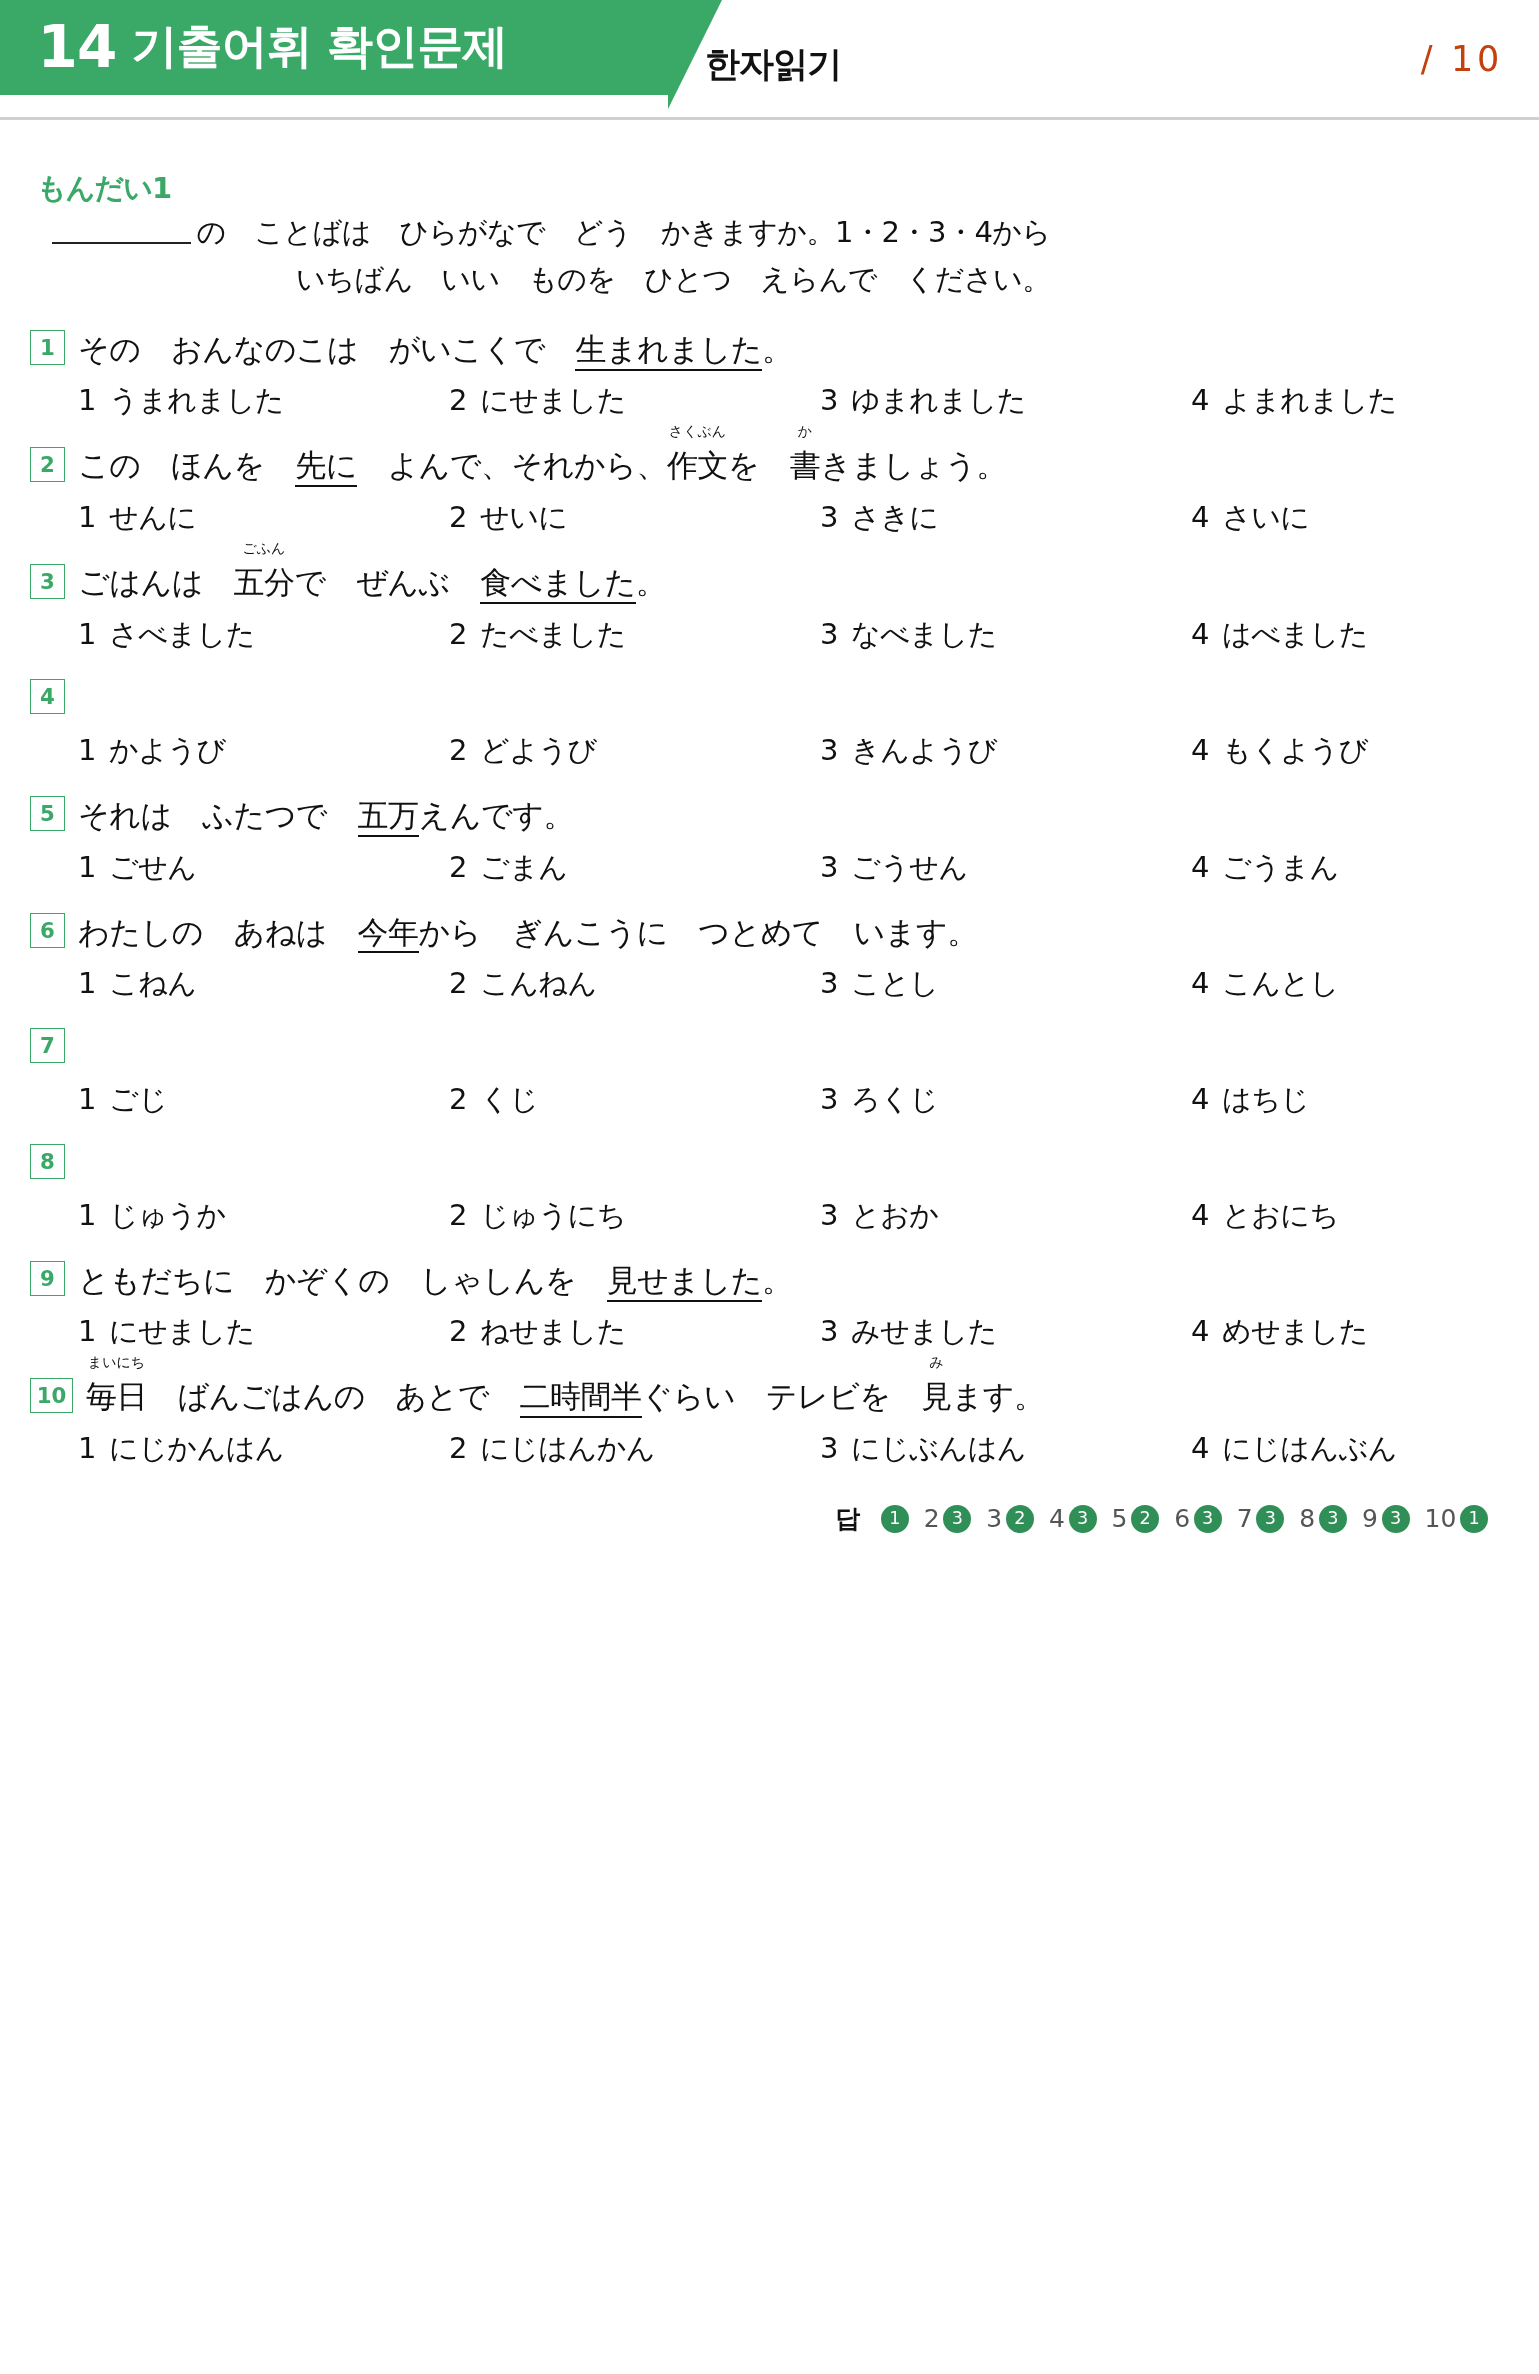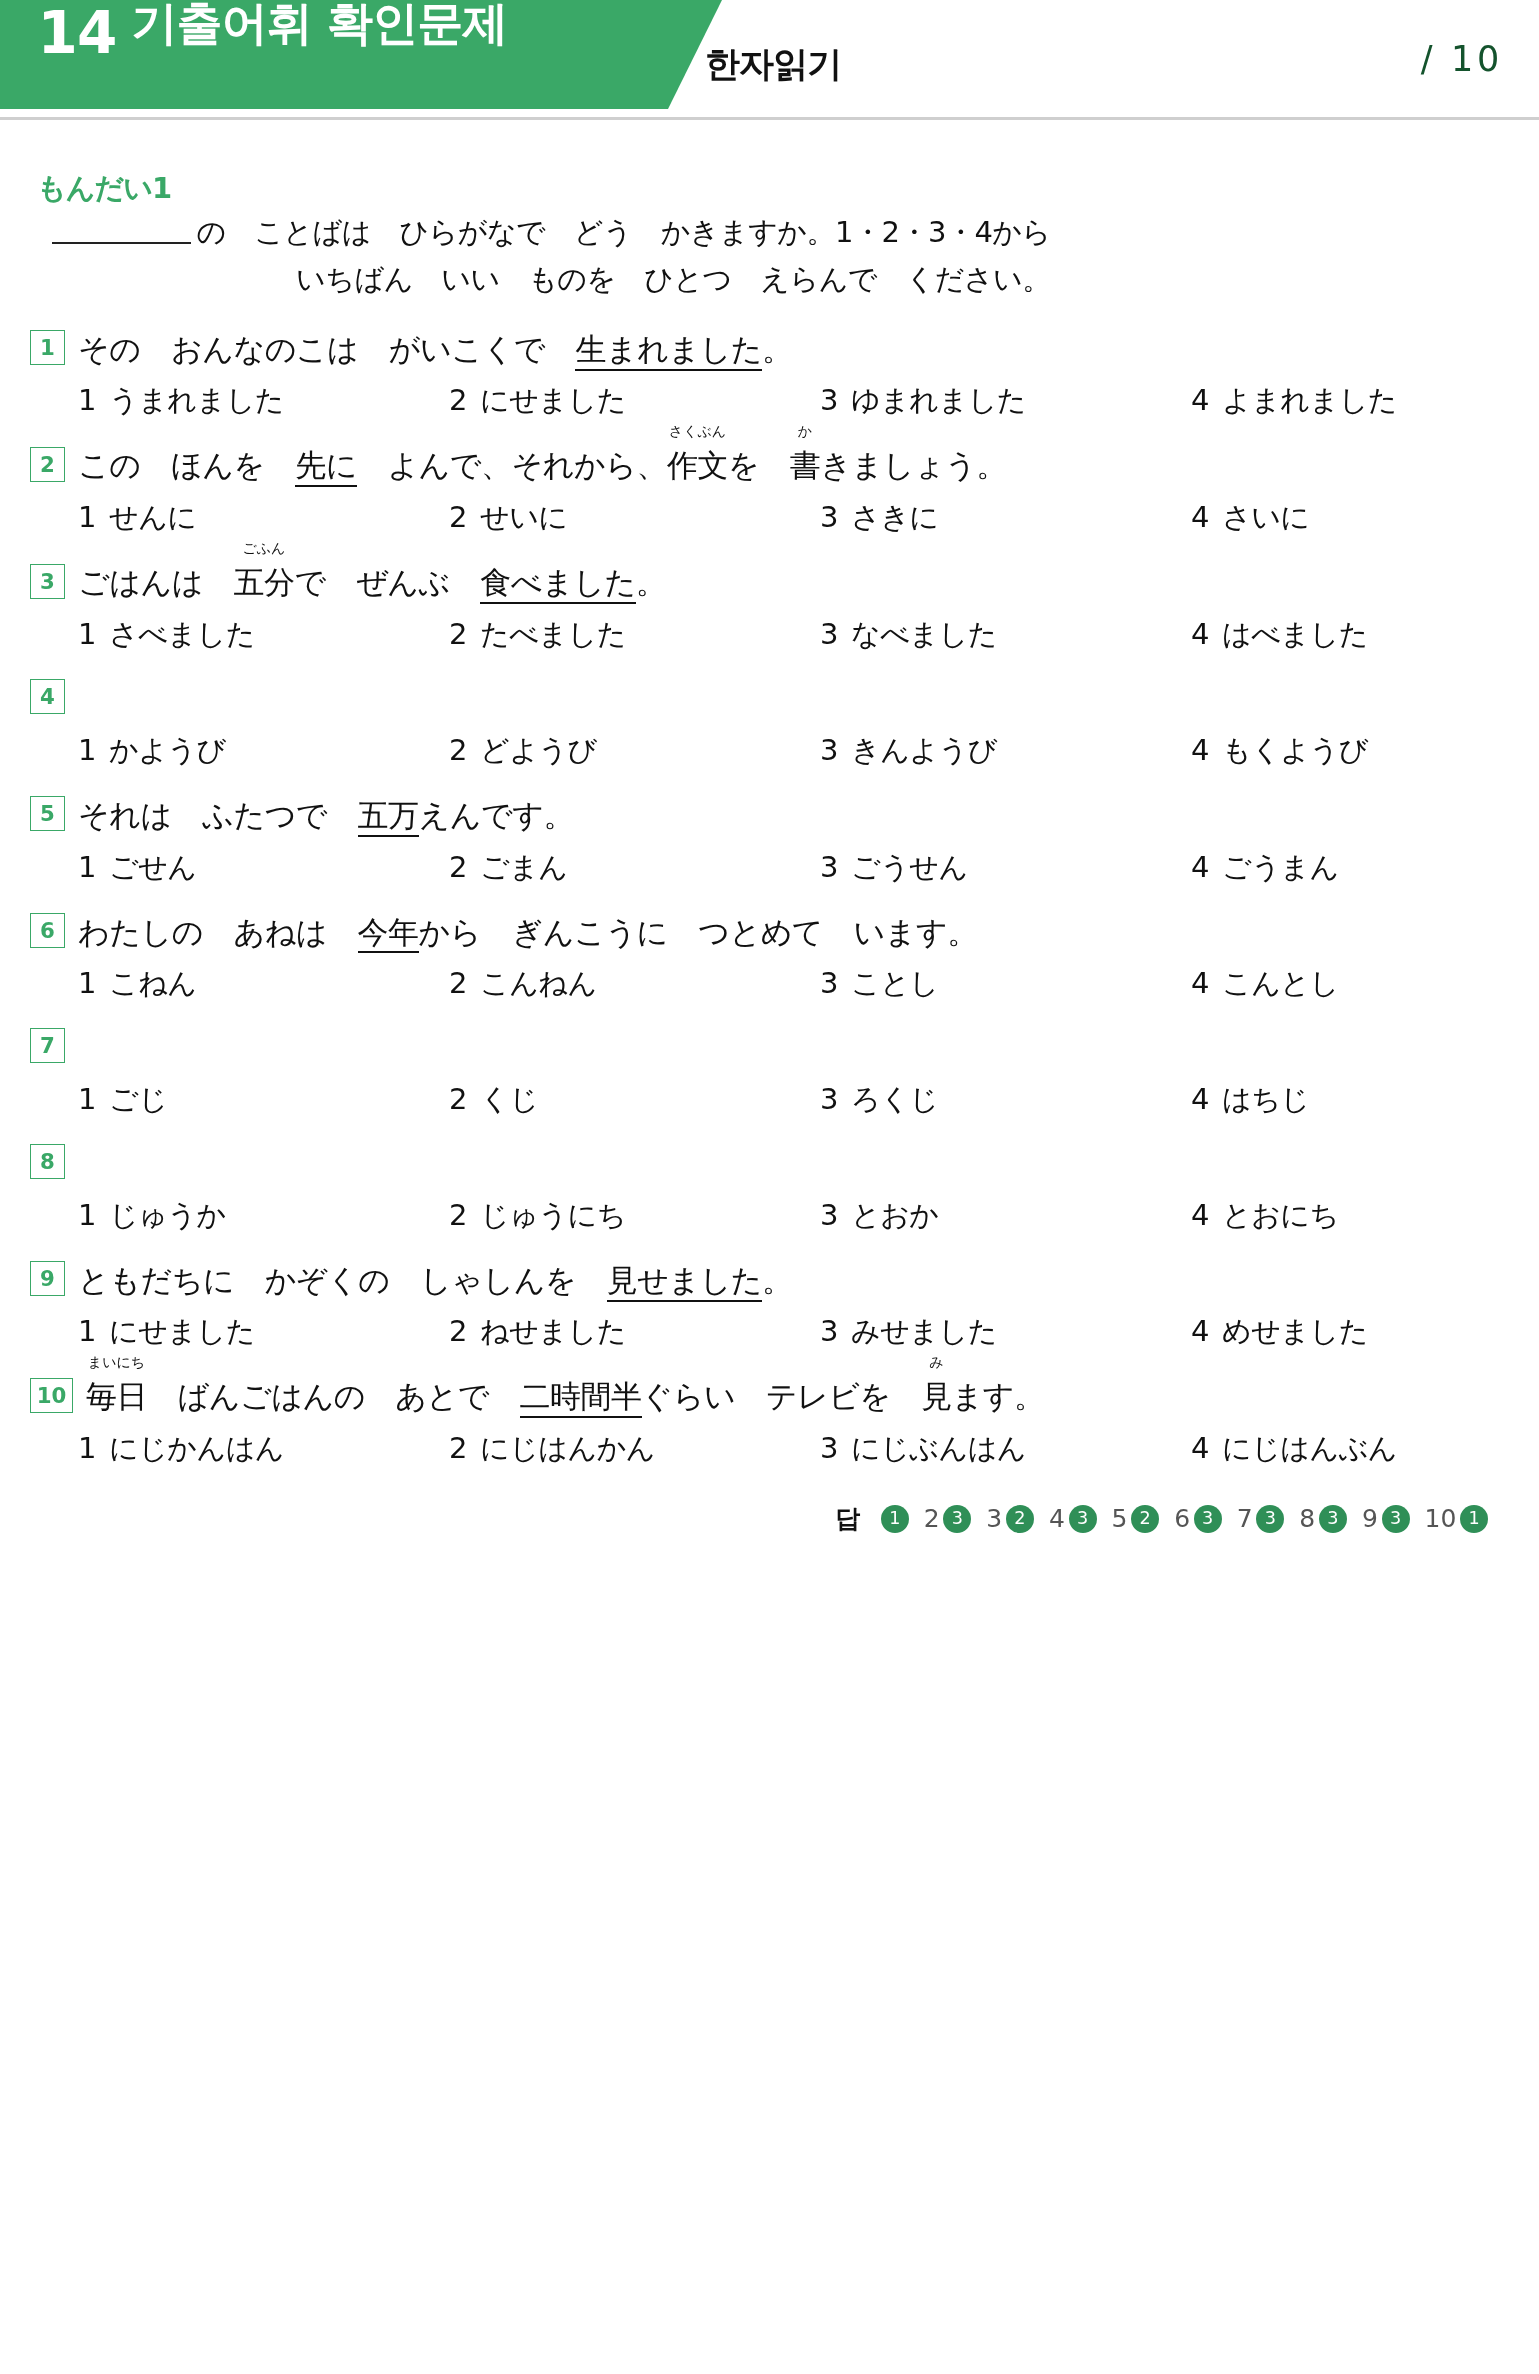--- a/index.html
+++ b/index.html
@@ -19,25 +19,25 @@
 
   
   .header {
     position: relative;
     height: 119px;
     background: #ffffff;
   }
   .header-tab {
     position: absolute;
     left: 0; top: 0;
-    height: 109px;
+    height: 95px;
     width: 668px;
     background: #3aa867;
     display: flex;
-    align-items: flex-start;
+    align-items: center;
     padding-left: 32px;
     color: #ffffff;
   }
   .header-tab::after {
     content: "";
     position: absolute;
     right: -54px; top: 0;
     width: 0; height: 0;
     border-top: 109px solid #3aa867;
     border-right: 54px solid transparent;
@@ -61,21 +61,21 @@
     left: 705px; top: 41px;
     font-size: 35px;
     font-weight: bold;
     color: #111;
     letter-spacing: -0.9px;
   }
   .header-score {
     position: absolute;
     right: 37px; top: 39px;
     font-size: 35px;
-    color: #14532d;
+    color: #c2410c;
     letter-spacing: 3.7px;
   }
   .header-rule {
     position: absolute;
     left: 0; right: 0; top: 117px;
     height: 2.8px;
     background: #cfcfcf;
   }
 
   

